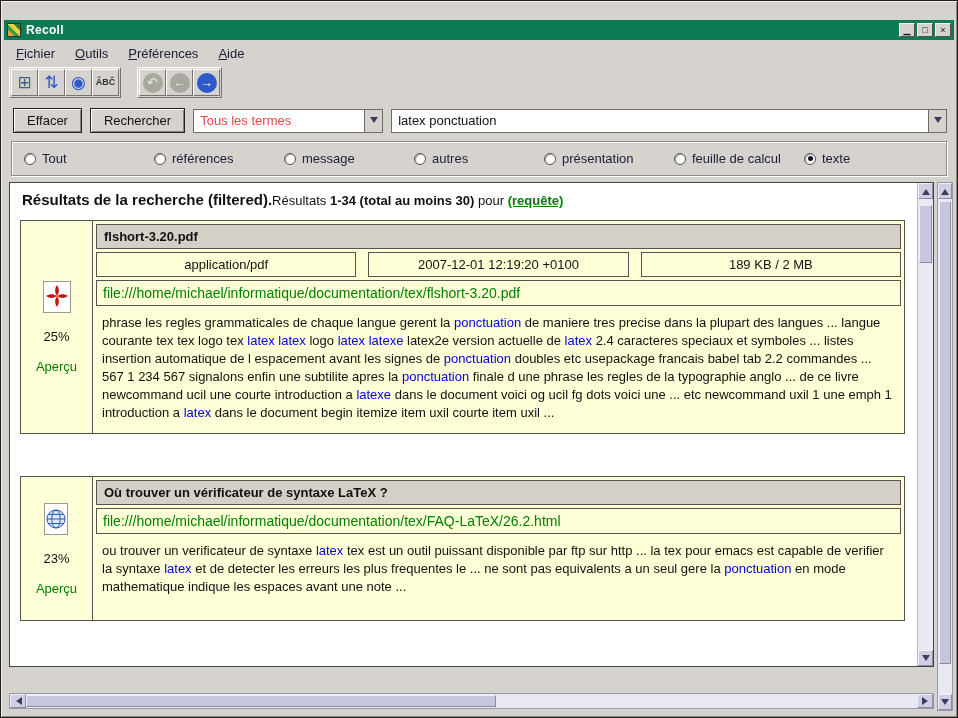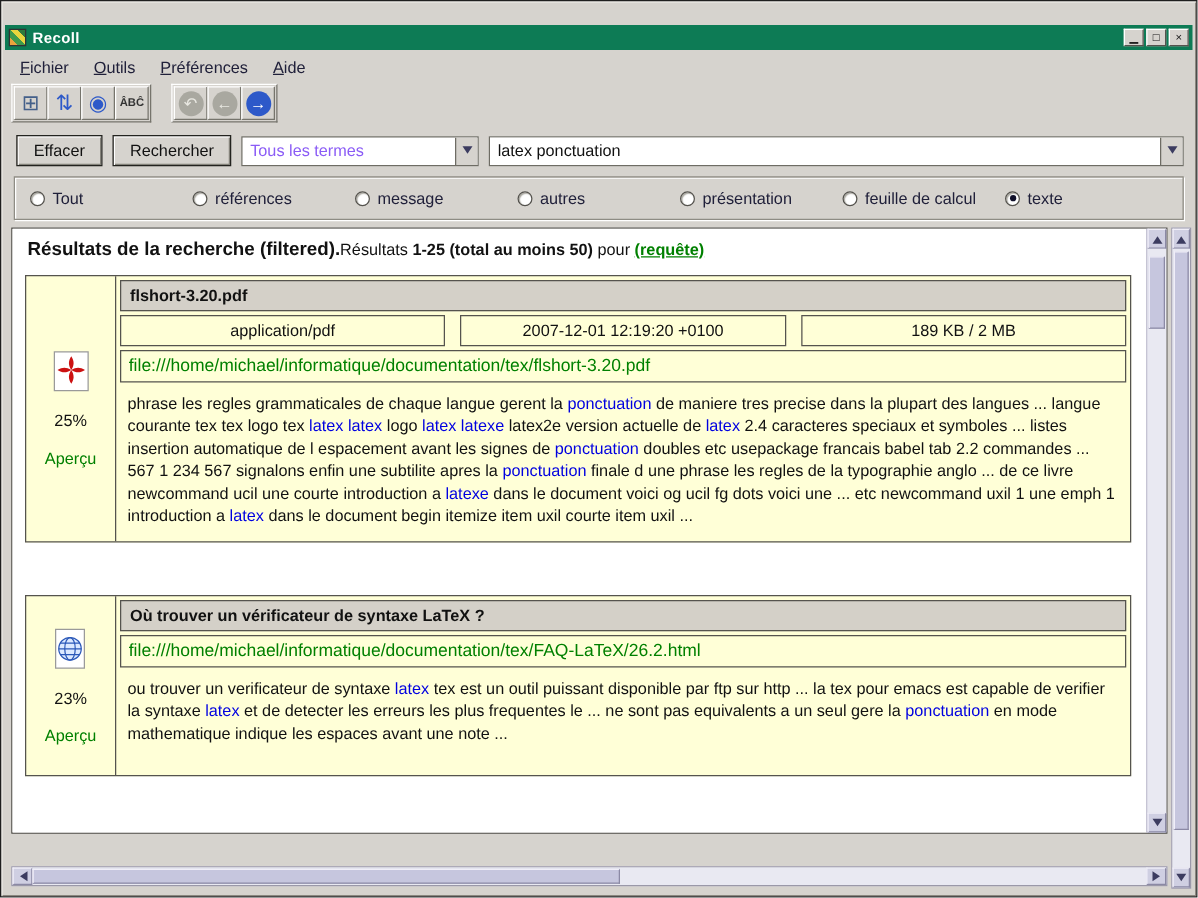--- a/index.html
+++ b/index.html
@@ -76,21 +76,21 @@
     box-shadow: inset 1px 1px 0 #ffffff, inset -1px -1px 0 #84827a;
     cursor:pointer;
   }
   .combo {
     height:24px; background:#fff;
     border:1px solid #6e6c64;
     display:flex; align-items:stretch; overflow:hidden;
   }
   .combo.mode { width:190px; flex:0 0 auto; }
   .combo.query { flex:1; }
-  .combo-text { flex:1; padding:3px 6px 0; font-size:13px; color:#8b5cf6; white-space:nowrap; overflow:hidden; }
+  .combo-text { flex:1; padding:3px 6px 0; font-size:13px; color:#ef4444; white-space:nowrap; overflow:hidden; }
   .query-input {
     flex:1; border:none; outline:none; padding:0 6px; font-size:13px;
     font-family:"Liberation Sans",sans-serif; color:#111; background:#fff;
   }
   .combo-arrow {
     width:18px; background:#d6d3ce; border-left:1px solid #6e6c64;
     display:flex; align-items:center; justify-content:center; cursor:pointer;
     flex:0 0 auto;
   }
   
@@ -278,21 +278,21 @@
         <span>texte</span>
       </label>
     </div>
 
   <div class="main-row">
     <div class="main-col">
       <div class="results-wrap">
         <div class="results-panel">
           <div class="results-header">
             <span class="rh-title">Résultats de la recherche (filtered).</span><span>Résultats</span>
-            <span class="rh-range">1-25 (total au moins 50)</span>
+            <span class="rh-range">1-34 (total au moins 30)</span>
             <span>pour</span>
             <a class="query-link">(requête)</a>
           </div>
           <div id="results-list">
   <div class="result">
     <div class="result-left">
       <span class="doc-icon"><svg width="30" height="34" viewBox="0 0 30 34">
                       <rect x="1.5" y="1.5" width="27" height="31" fill="#ffffff" stroke="#9a9a9a"></rect>
                       <g fill="#cc1111">
                         <path d="M15 5 C17.5 9 17.5 12 15 16 C12.5 12 12.5 9 15 5 Z"></path>

